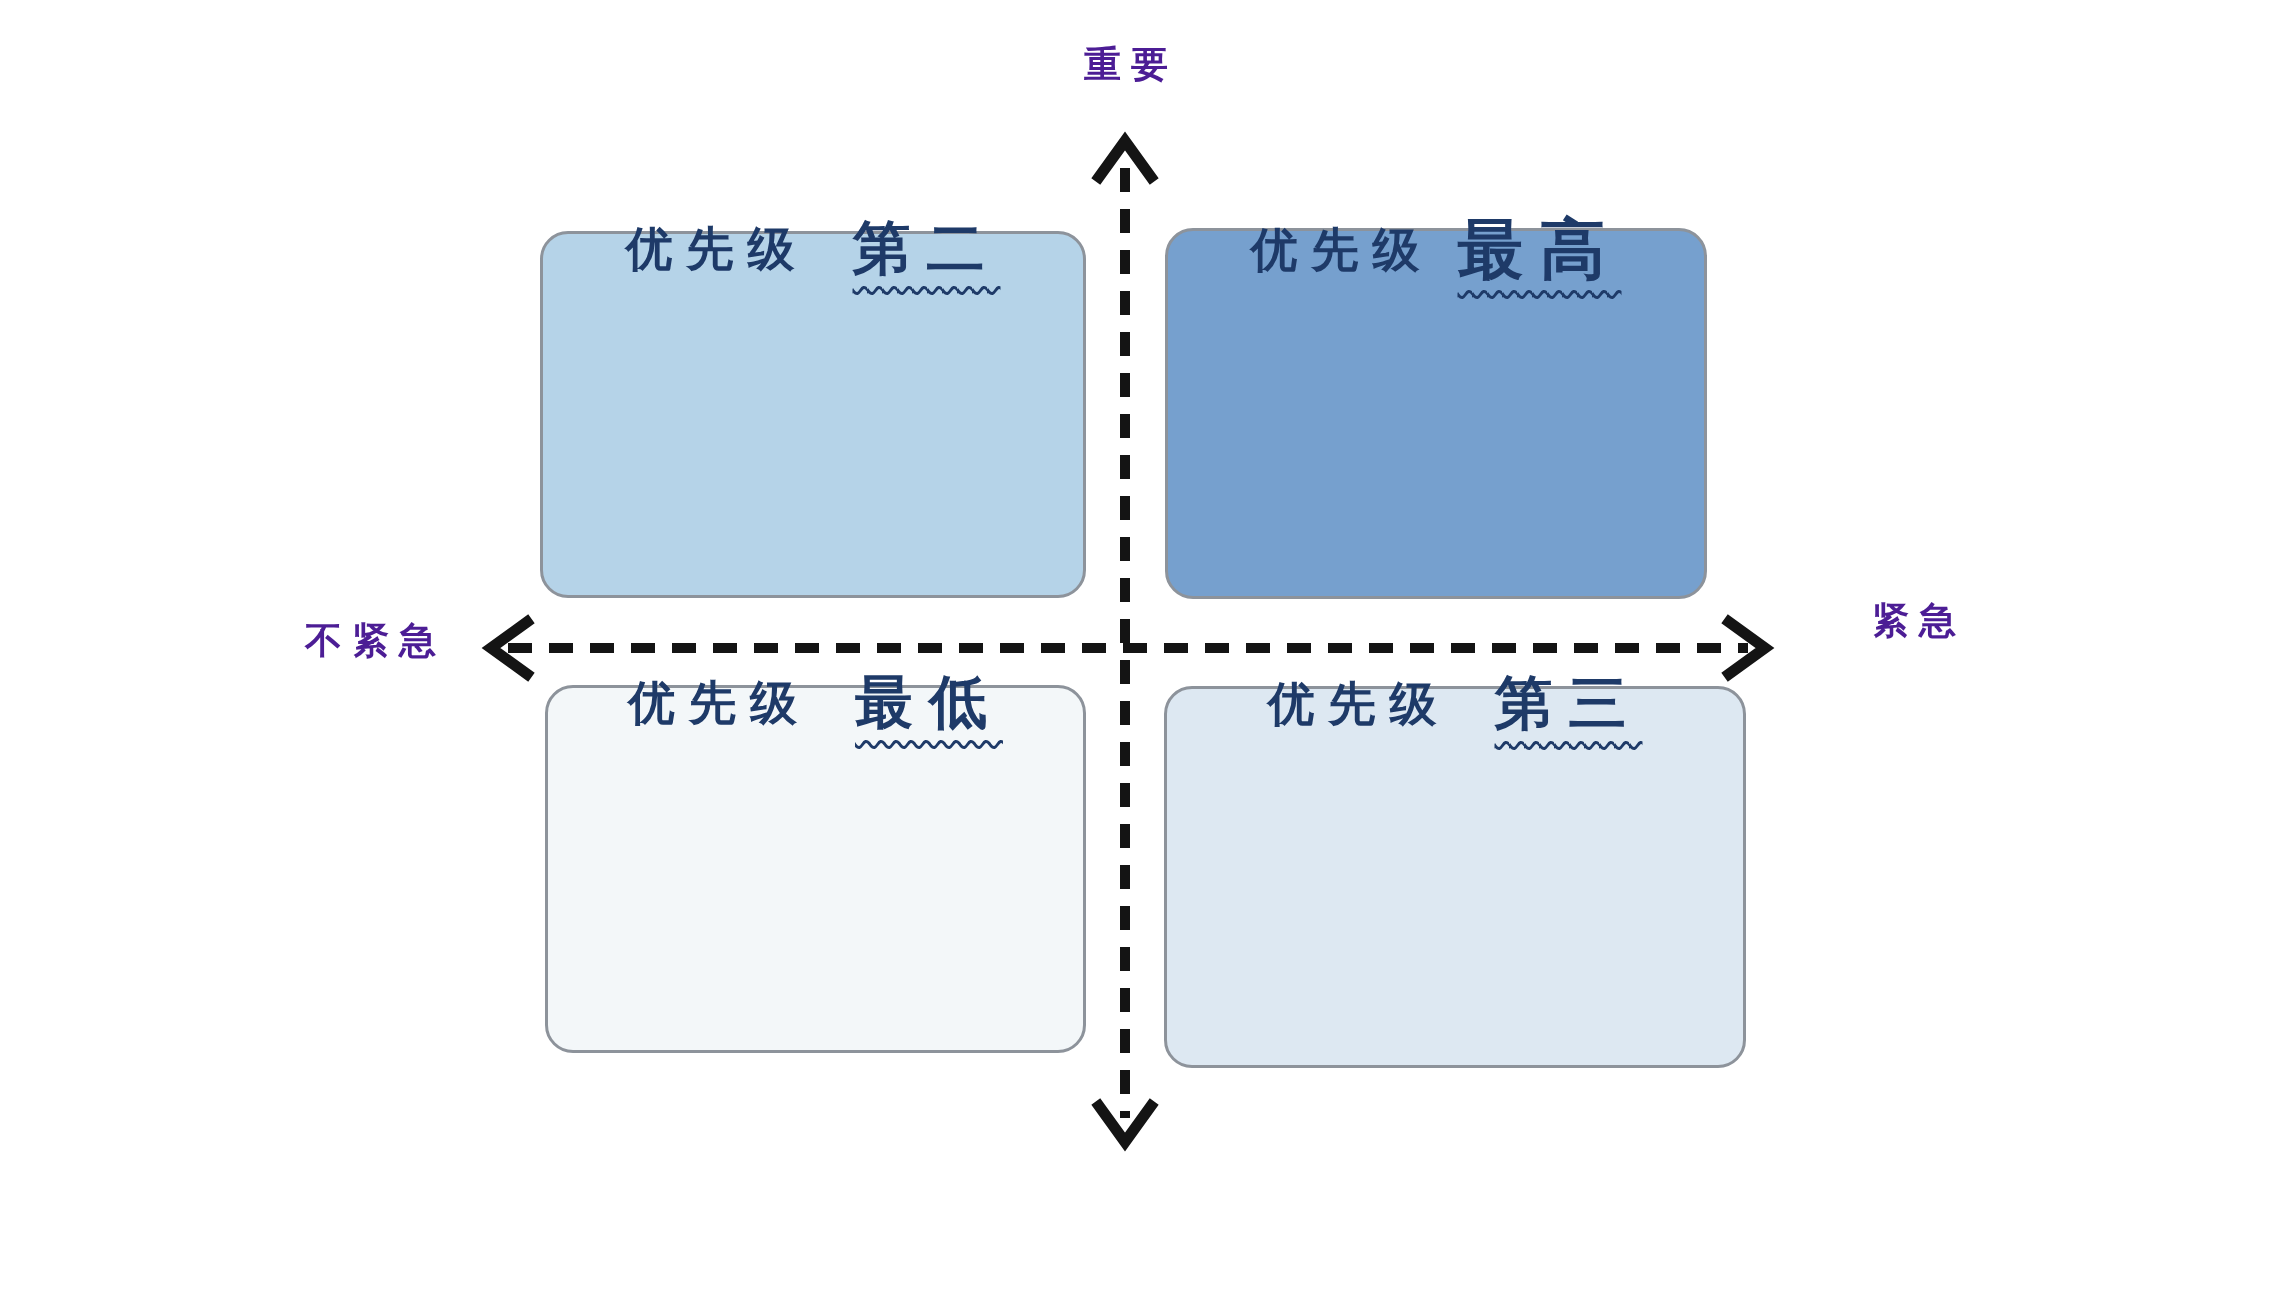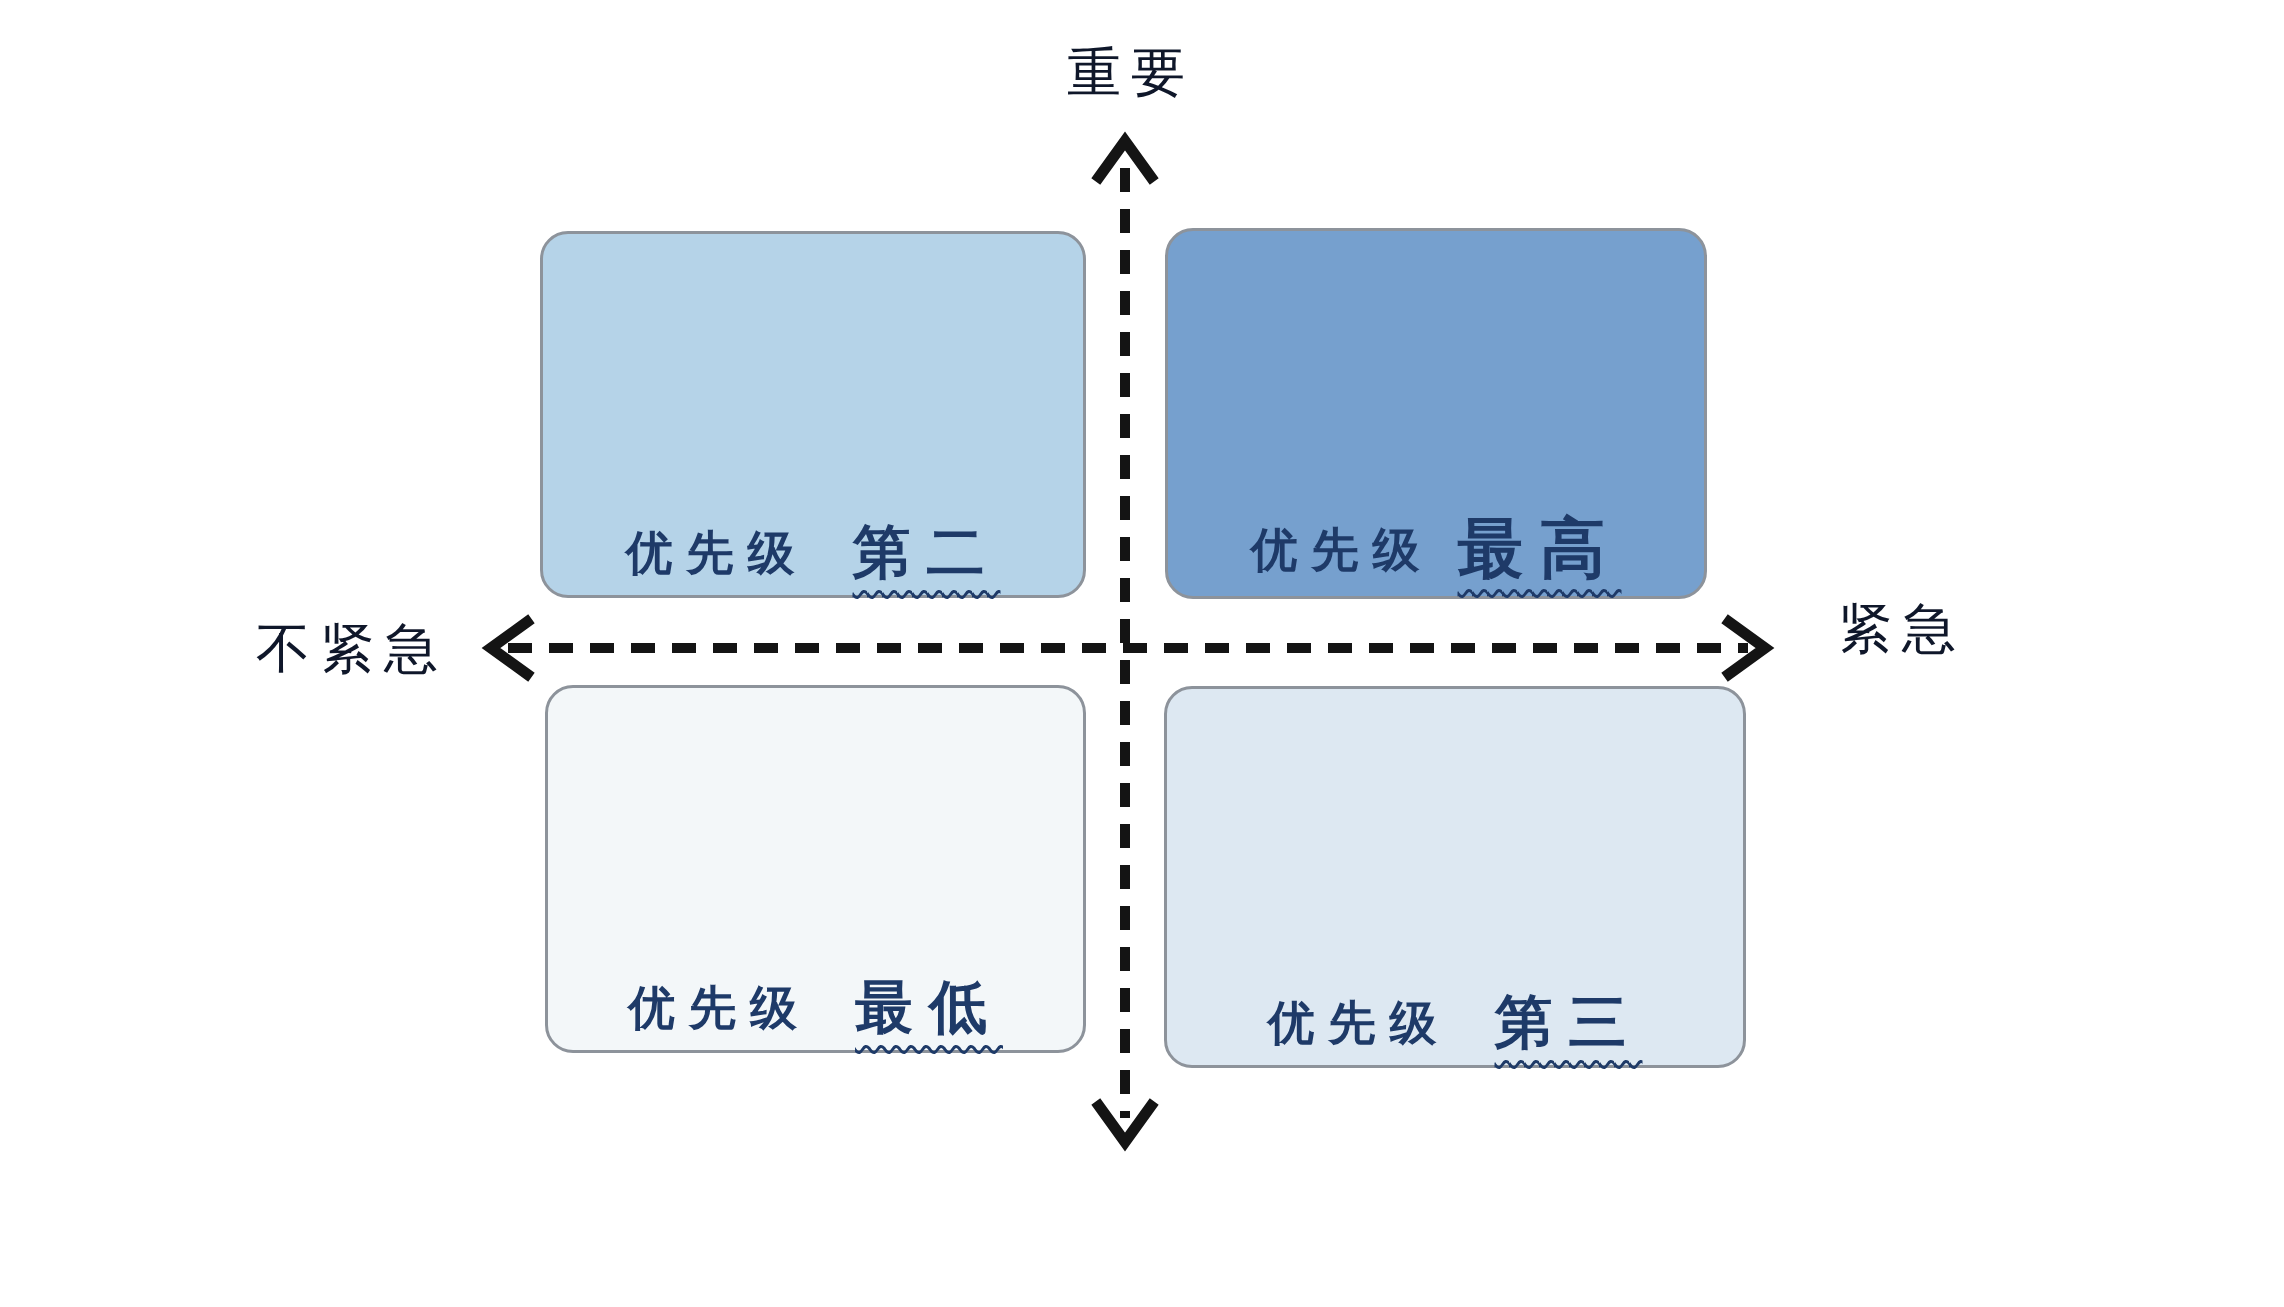--- a/index.html
+++ b/index.html
@@ -17,40 +17,41 @@
   }
   svg.axes {
     position: absolute;
     left: 0; top: 0;
     width: 2284px;
     height: 1307px;
     pointer-events: none;
   }
   .axis-label {
     position: absolute;
-    color: #0f172a;
-    font-size: 54px;
-    font-weight: 400;
+    color: #4c1d95;
+    font-size: 37px;
+    font-weight: 700;
     letter-spacing: 10px;
     white-space: nowrap;
     line-height: 1;
   }
   .axis-label.top    { left: 1036px; top: 46px;  width: 190px; text-align: center; }
   .axis-label.bottom { left: 1012px; top: 1182px; width: 240px; text-align: center; }
   .axis-label.left   { left: 256px;  top: 622px; width: 190px; text-align: right; }
   .axis-label.right  { left: 1806px; top: 602px; width: 160px; text-align: right; }
 
   .quad {
     position: absolute;
     border: 3px solid #8d939b;
     border-radius: 28px;
     box-sizing: border-box;
     display: flex;
-    align-items: flex-end;
+    align-items: flex-start;
     justify-content: center;
+    font-family: Liberation Serif, serif;
   }
   .quad.tl { left: 540px;  top: 231px; width: 546px; height: 367px; }
   .quad.tr { left: 1165px; top: 228px; width: 542px; height: 371px; }
   .quad.bl { left: 545px;  top: 685px; width: 541px; height: 368px; }
   .quad.br { left: 1164px; top: 686px; width: 582px; height: 382px; }
 
   .qtext {
     display: flex;
     align-items: center;
     color: #1e3a68;

